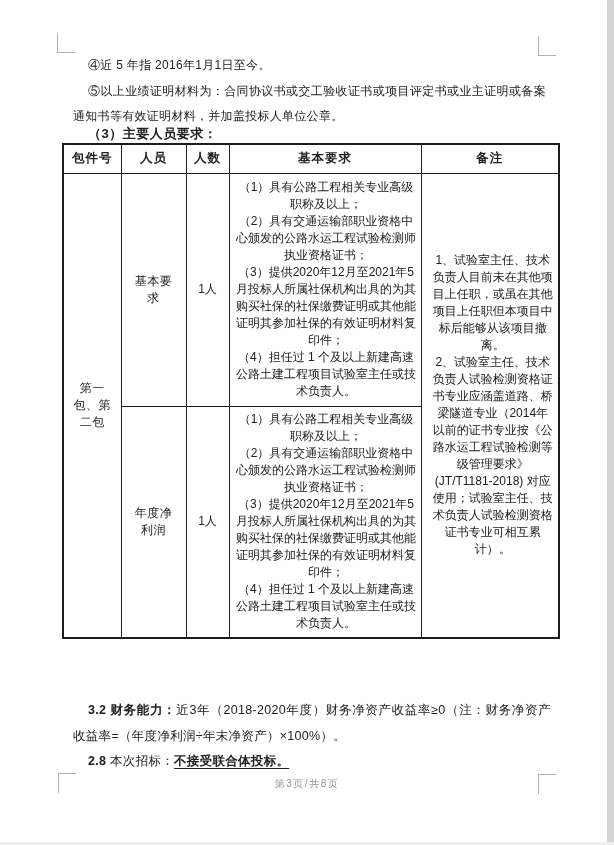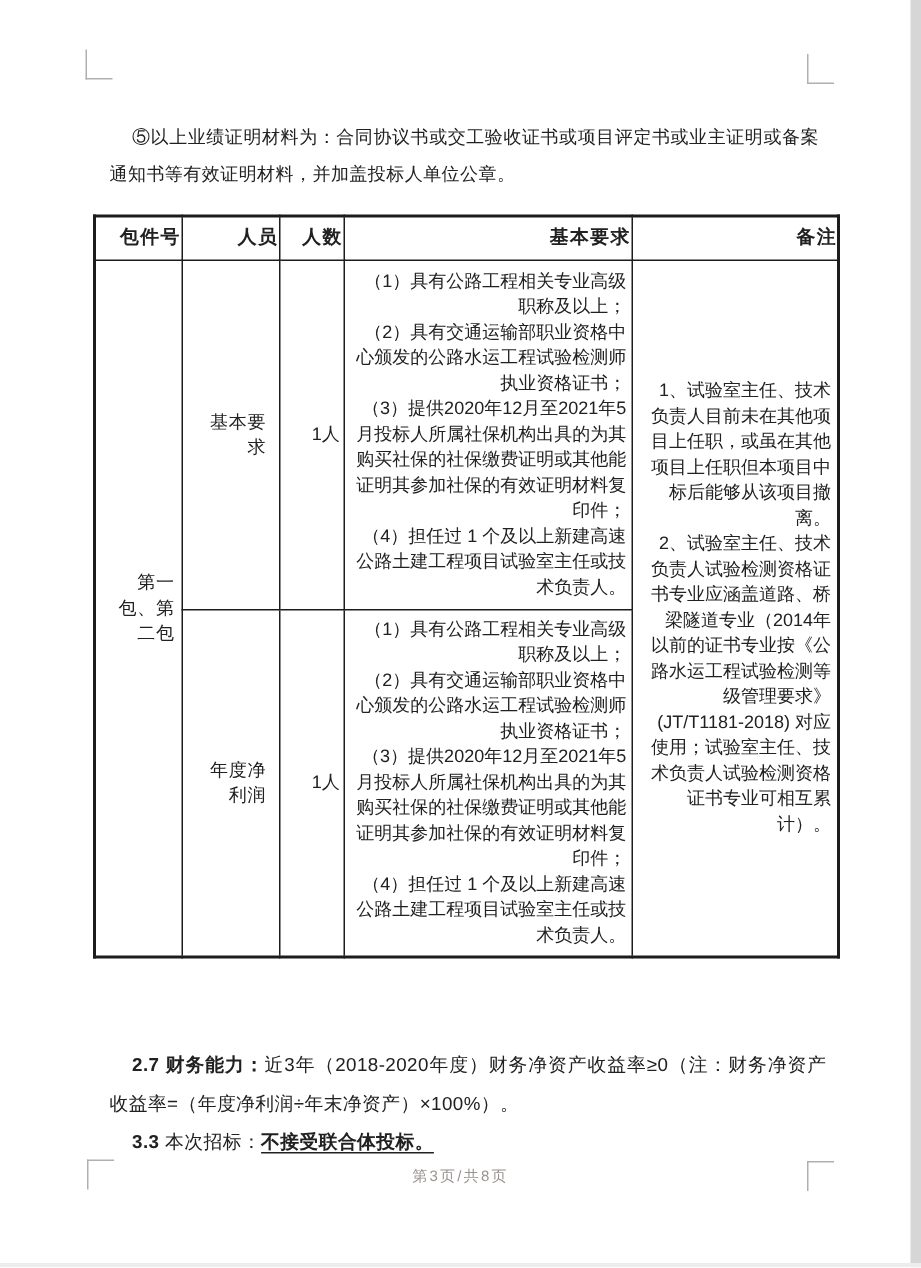--- a/index.html
+++ b/index.html
@@ -42,21 +42,21 @@
   
   table.personnel {
     position: absolute; left: 62px; top: 143px;
     width: 496px; table-layout: fixed;
     border-collapse: collapse;
     border: 2px solid #1c1c1c;
   }
   table.personnel th, table.personnel td {
     border: 1px solid #1c1c1c;
     vertical-align: middle;
-    text-align: right;
+    text-align: center;
     font-size: 12px;
     line-height: 17px;
   }
   table.personnel thead tr { height: 29px; }
   table.personnel th { font-size: 12.5px; font-weight: bold; letter-spacing: 1px; }
   tr.row-1 { height: 233px; }
   tr.row-2 { height: 232px; }
   td.cell-package { padding: 0 4px; letter-spacing: 0.5px; }
   td.cell-role    { padding: 0 8px; letter-spacing: 0.5px; }
   td.cell-count   { padding: 0 2px; }
@@ -98,21 +98,23 @@
 </head>
 <body>
 
 <div class="page">
 
   <div class="crop tl"></div>
   <div class="crop tr"></div>
   <div class="crop bl"></div>
   <div class="crop br"></div>
 
+  <div class="para p-item4">④近 5 年指 2016年1月1日至今。</div>
   <div class="para p-item5">⑤以上业绩证明材料为：合同协议书或交工验收证书或项目评定书或业主证明或备案通知书等有效证明材料，并加盖投标人单位公章。</div>
+  <div class="para p-title3">（3）主要人员要求：</div>
 
   <table class="personnel">
     <colgroup>
       <col style="width:58px">
         <col style="width:65px">
         <col style="width:43px">
       <col style="width:192px">
         <col style="width:138px">
     </colgroup>
     <thead>
@@ -148,24 +150,24 @@
             <div>（2）具有交通运输部职业资格中心颁发的公路水运工程试验检测师执业资格证书；</div>
             <div>（3）提供2020年12月至2021年5月投标人所属社保机构出具的为其购买社保的社保缴费证明或其他能证明其参加社保的有效证明材料复印件；</div>
             <div>（4）担任过 1 个及以上新建高速公路土建工程项目试验室主任或技术负责人。</div>
           </td>
       </tr>
     </tbody>
   </table>
 
 
   <div class="sec32">
-    <span class="lbl">2.7 财务能力：</span><span>近3年（2018-2020年度）财务净资产收益率≥0（注：财务净资产收益率=（年度净利润÷年末净资产）×100%）。</span>
+    <span class="lbl">3.2 财务能力：</span><span>近3年（2018-2020年度）财务净资产收益率≥0（注：财务净资产收益率=（年度净利润÷年末净资产）×100%）。</span>
   </div>
 
   <div class="sec33">
-    <span class="num">3.3</span><span> 本次招标：</span><span class="emph">不接受联合体投标。</span>
+    <span class="num">2.8</span><span> 本次招标：</span><span class="emph">不接受联合体投标。</span>
   </div>
 
   <div class="footer">第3页/共8页</div>
 
   <div class="scroll-strip"></div>
   <div class="bottom-strip"></div>
 </div>
 
 </body></html>

